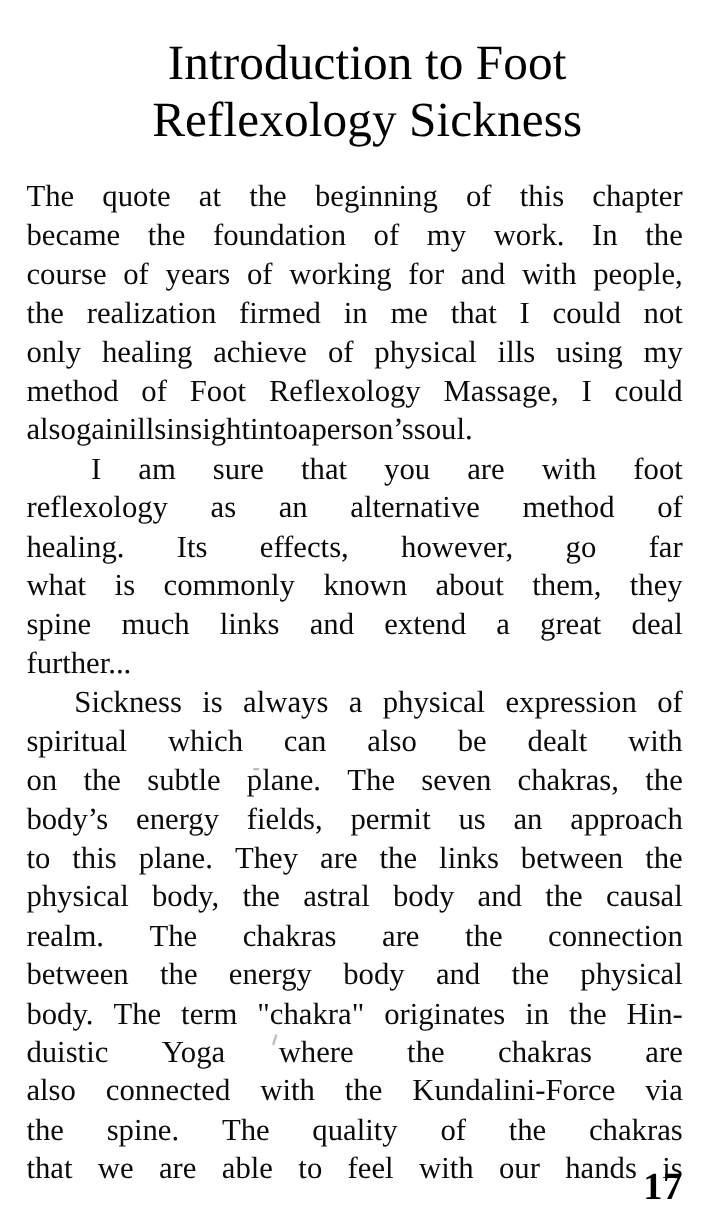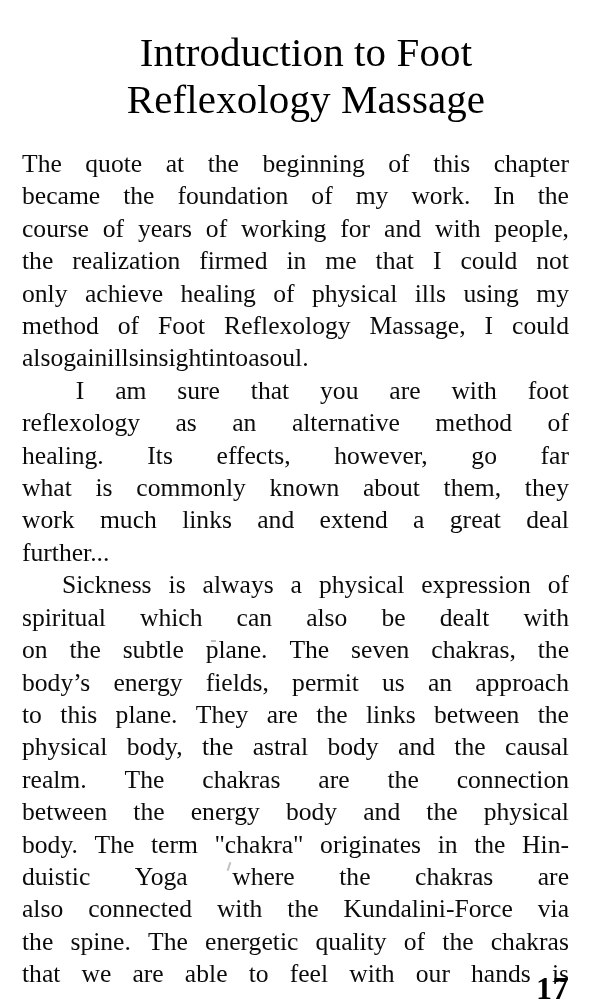--- a/index.html
+++ b/index.html
@@ -96,57 +96,57 @@
     pointer-events: none;
   }
 </style>
 </head>
 <body>
 
 <div class="page">
 
   <h1 class="chapter-title">
     <span class="tline">Introduction to Foot</span>
-    <span class="tline">Reflexology Massage</span>
+    <span class="tline">Reflexology Sickness</span>
   </h1>
 
   <div class="body-block">
 
     <p class="para">
       <span class="jline"><span class="w">The</span><span class="w">quote</span><span class="w">at</span><span class="w">the</span><span class="w">beginning</span><span class="w">of</span><span class="w">this</span><span class="w">chapter</span></span>
       <span class="jline"><span class="w">became</span><span class="w">the</span><span class="w">foundation</span><span class="w">of</span><span class="w">my</span><span class="w">work.</span><span class="w">In</span><span class="w">the</span></span>
       <span class="jline"><span class="w">course</span><span class="w">of</span><span class="w">years</span><span class="w">of</span><span class="w">working</span><span class="w">for</span><span class="w">and</span><span class="w">with</span><span class="w">people,</span></span>
       <span class="jline"><span class="w">the</span><span class="w">realization</span><span class="w">firmed</span><span class="w">in</span><span class="w">me</span><span class="w">that</span><span class="w">I</span><span class="w">could</span><span class="w">not</span></span>
-      <span class="jline"><span class="w">only</span><span class="w">achieve</span><span class="w">healing</span><span class="w">of</span><span class="w">physical</span><span class="w">ills</span><span class="w">using</span><span class="w">my</span></span>
+      <span class="jline"><span class="w">only</span><span class="w">healing</span><span class="w">achieve</span><span class="w">of</span><span class="w">physical</span><span class="w">ills</span><span class="w">using</span><span class="w">my</span></span>
       <span class="jline"><span class="w">method</span><span class="w">of</span><span class="w">Foot</span><span class="w">Reflexology</span><span class="w">Massage,</span><span class="w">I</span><span class="w">could</span></span>
-      <span class="jline nostretch"><span class="w">also</span><span class="w">gain</span><span class="w">ills</span><span class="w">insight</span><span class="w">into</span><span class="w">a</span><span class="w">soul.</span></span>
+      <span class="jline nostretch"><span class="w">also</span><span class="w">gain</span><span class="w">ills</span><span class="w">insight</span><span class="w">into</span><span class="w">a</span><span class="w">person’s</span><span class="w">soul.</span></span>
     </p>
 
     <p class="para">
       <span class="jline"><span class="w" style="width: 23px; flex: 0 0 23px;"></span><span class="w">I</span><span class="w">am</span><span class="w">sure</span><span class="w">that</span><span class="w">you</span><span class="w">are</span><span class="w">with</span><span class="w">foot</span></span>
       <span class="jline"><span class="w">reflexology</span><span class="w">as</span><span class="w">an</span><span class="w">alternative</span><span class="w">method</span><span class="w">of</span></span>
       <span class="jline"><span class="w">healing.</span><span class="w">Its</span><span class="w">effects,</span><span class="w">however,</span><span class="w">go</span><span class="w">far</span></span>
       <span class="jline"><span class="w">what</span><span class="w">is</span><span class="w">commonly</span><span class="w">known</span><span class="w">about</span><span class="w">them,</span><span class="w">they</span></span>
-      <span class="jline"><span class="w">work</span><span class="w">much</span><span class="w">links</span><span class="w">and</span><span class="w">extend</span><span class="w">a</span><span class="w">great</span><span class="w">deal</span></span>
+      <span class="jline"><span class="w">spine</span><span class="w">much</span><span class="w">links</span><span class="w">and</span><span class="w">extend</span><span class="w">a</span><span class="w">great</span><span class="w">deal</span></span>
       <span class="jline nostretch"><span class="w">further...</span></span>
     </p>
 
     <p class="para">
       <span class="jline"><span class="w" style="width: 23px; flex: 0 0 23px;"></span><span class="w">Sickness</span><span class="w">is</span><span class="w">always</span><span class="w">a</span><span class="w">physical</span><span class="w">expression</span><span class="w">of</span></span>
       <span class="jline"><span class="w">spiritual</span><span class="w">which</span><span class="w">can</span><span class="w">also</span><span class="w">be</span><span class="w">dealt</span><span class="w">with</span></span>
       <span class="jline"><span class="w">on</span><span class="w">the</span><span class="w">subtle</span><span class="w">plane.</span><span class="w">The</span><span class="w">seven</span><span class="w">chakras,</span><span class="w">the</span></span>
       <span class="jline"><span class="w">body’s</span><span class="w">energy</span><span class="w">fields,</span><span class="w">permit</span><span class="w">us</span><span class="w">an</span><span class="w">approach</span></span>
       <span class="jline"><span class="w">to</span><span class="w">this</span><span class="w">plane.</span><span class="w">They</span><span class="w">are</span><span class="w">the</span><span class="w">links</span><span class="w">between</span><span class="w">the</span></span>
       <span class="jline"><span class="w">physical</span><span class="w">body,</span><span class="w">the</span><span class="w">astral</span><span class="w">body</span><span class="w">and</span><span class="w">the</span><span class="w">causal</span></span>
       <span class="jline"><span class="w">realm.</span><span class="w">The</span><span class="w">chakras</span><span class="w">are</span><span class="w">the</span><span class="w">connection</span></span>
       <span class="jline"><span class="w">between</span><span class="w">the</span><span class="w">energy</span><span class="w">body</span><span class="w">and</span><span class="w">the</span><span class="w">physical</span></span>
       <span class="jline"><span class="w">body.</span><span class="w">The</span><span class="w">term</span><span class="w">"chakra"</span><span class="w">originates</span><span class="w">in</span><span class="w">the</span><span class="w">Hin-</span></span>
       <span class="jline"><span class="w">duistic</span><span class="w">Yoga</span><span class="w">where</span><span class="w">the</span><span class="w">chakras</span><span class="w">are</span></span>
       <span class="jline"><span class="w">also</span><span class="w">connected</span><span class="w">with</span><span class="w">the</span><span class="w">Kundalini-Force</span><span class="w">via</span></span>
-      <span class="jline"><span class="w">the</span><span class="w">spine.</span><span class="w">The</span><span class="w">energetic</span><span class="w">quality</span><span class="w">of</span><span class="w">the</span><span class="w">chakras</span></span>
+      <span class="jline"><span class="w">the</span><span class="w">spine.</span><span class="w">The</span><span class="w">quality</span><span class="w">of</span><span class="w">the</span><span class="w">chakras</span></span>
       <span class="jline"><span class="w">that</span><span class="w">we</span><span class="w">are</span><span class="w">able</span><span class="w">to</span><span class="w">feel</span><span class="w">with</span><span class="w">our</span><span class="w">hands</span><span class="w">is</span></span>
     </p>
   </div>
 
   <div class="page-number">17</div>
 
   <span class="speck" style="left:228px; top:862px; width:2px; height:9px; transform:rotate(18deg);"></span>
   <span class="speck" style="left:211px; top:640px; width:5px; height:2px;"></span>
 </div>
 

